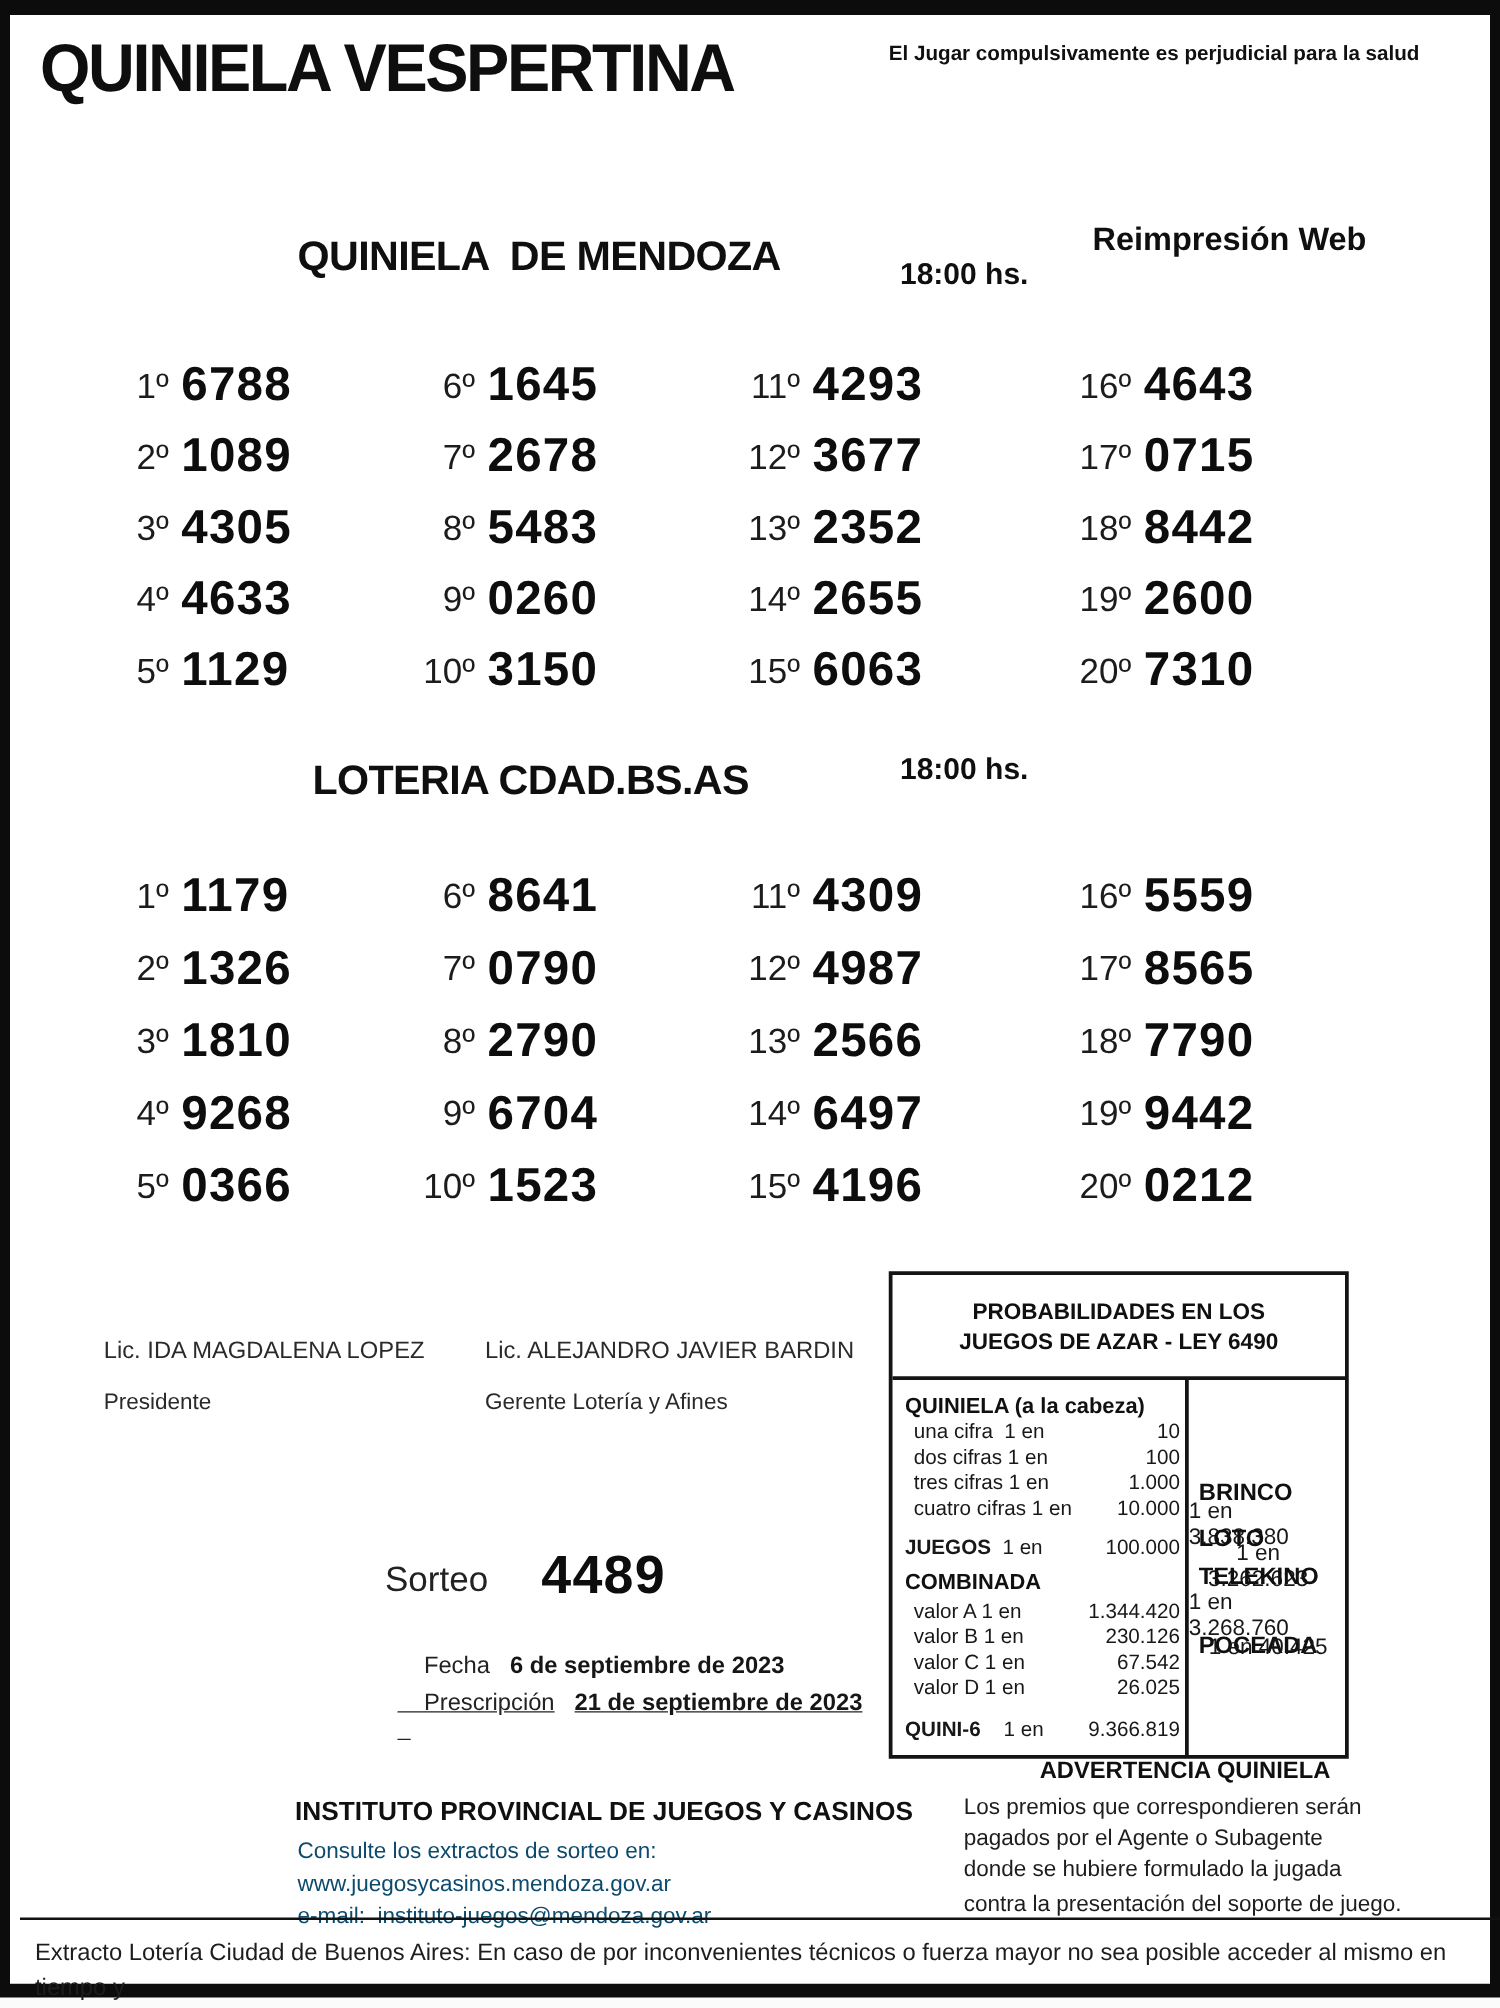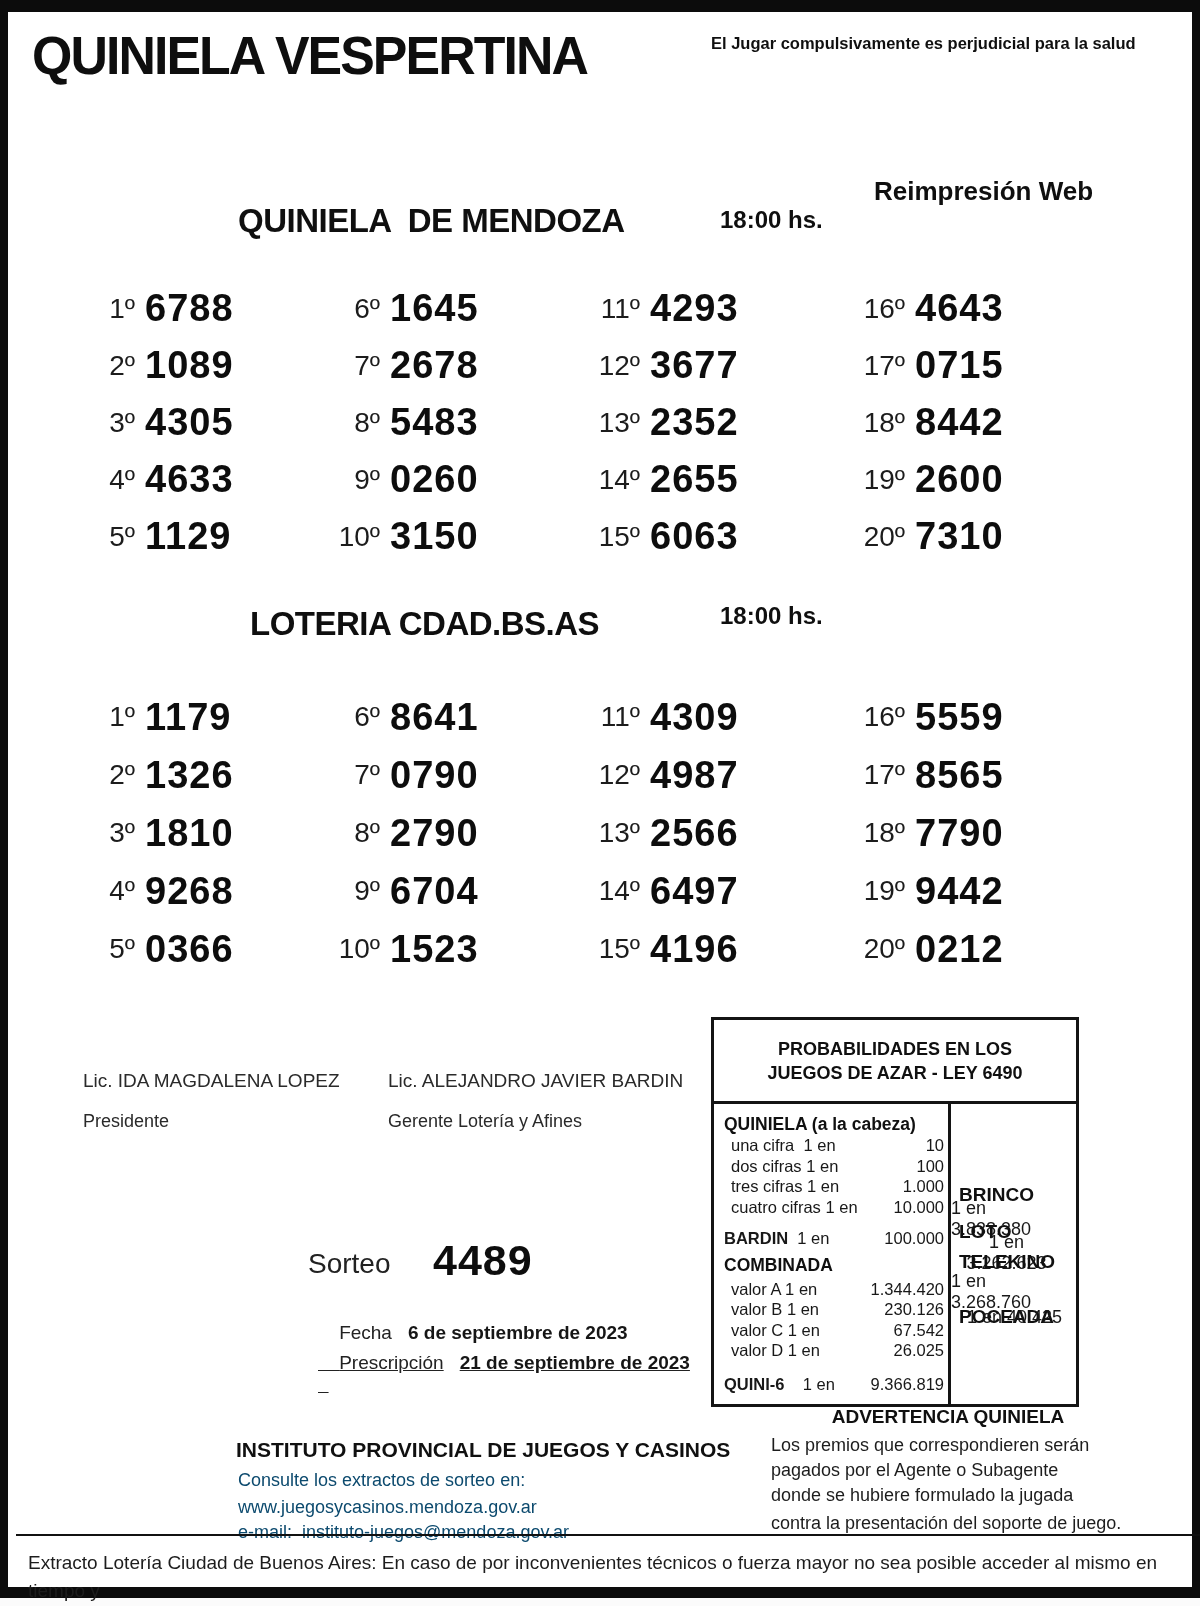--- a/index.html
+++ b/index.html
@@ -67,21 +67,21 @@
   .footer{left:20px;top:1537px;width:1160px;font-size:19px;line-height:28px;color:#1d1d1d;}
 </style>
 </head>
 <body>
 
 <div class="doc">
 
   <div class="abs page-title">QUINIELA VESPERTINA</div>
   <div class="abs health-warning">El Jugar compulsivamente es perjudicial para la salud</div>
 
-  <div class="abs sec-title" style="left:230px;top:190px;text-align:center;">QUINIELA  DE MENDOZA</div>
+  <div class="abs sec-title" style="left:230px;top:174px;text-align:center;">QUINIELA  DE MENDOZA</div>
   <div class="abs sec-time" style="left:712px;top:194px;">18:00 hs.</div>
   <div class="abs reimpresion">Reimpresión Web</div>
 
   <div class="abs results-grid grid-mendoza">
     <div class="cell">
         <span class="pos">1º</span>
         <span class="num">6788</span>
       </div>
     <div class="cell">
         <span class="pos">2º</span>
@@ -258,21 +258,21 @@
       <div>JUEGOS DE AZAR - LEY 6490</div>
     </div>
     <div class="prob-vline"></div>
     <div class="prob-left">
       <div class="pb-h">QUINIELA (a la cabeza)</div>
       <div class="pb-row"><span class="row-l">una cifra  1 en</span><span class="row-v">10</span></div>
       <div class="pb-row"><span class="row-l">dos cifras 1 en</span><span class="row-v">100</span></div>
       <div class="pb-row"><span class="row-l">tres cifras 1 en</span><span class="row-v">1.000</span></div>
       <div class="pb-row"><span class="row-l">cuatro cifras 1 en</span><span class="row-v">10.000</span></div>
       <div class="pb-row noindent" style="margin-top:11px;">
-        <span class="row-l"><span class="b">BARDIN</span><span>  1 en</span></span>
+        <span class="row-l"><span class="b">JUEGOS</span><span>  1 en</span></span>
         <span class="row-v">100.000</span>
       </div>
       <div class="pb-h" style="margin-top:6px;">COMBINADA</div>
       <div class="pb-row" style="margin-top:3px;"><span class="row-l">valor A 1 en</span><span class="row-v">1.344.420</span></div>
       <div class="pb-row"><span class="row-l">valor B 1 en</span><span class="row-v">230.126</span></div>
       <div class="pb-row"><span class="row-l">valor C 1 en</span><span class="row-v">67.542</span></div>
       <div class="pb-row"><span class="row-l">valor D 1 en</span><span class="row-v">26.025</span></div>
       <div class="pb-row noindent" style="margin-top:13px;gap:24px;">
         <span class="row-l"><span class="b">QUINI-6</span><span>    1 en</span></span>
         <span class="row-v">9.366.819</span>

